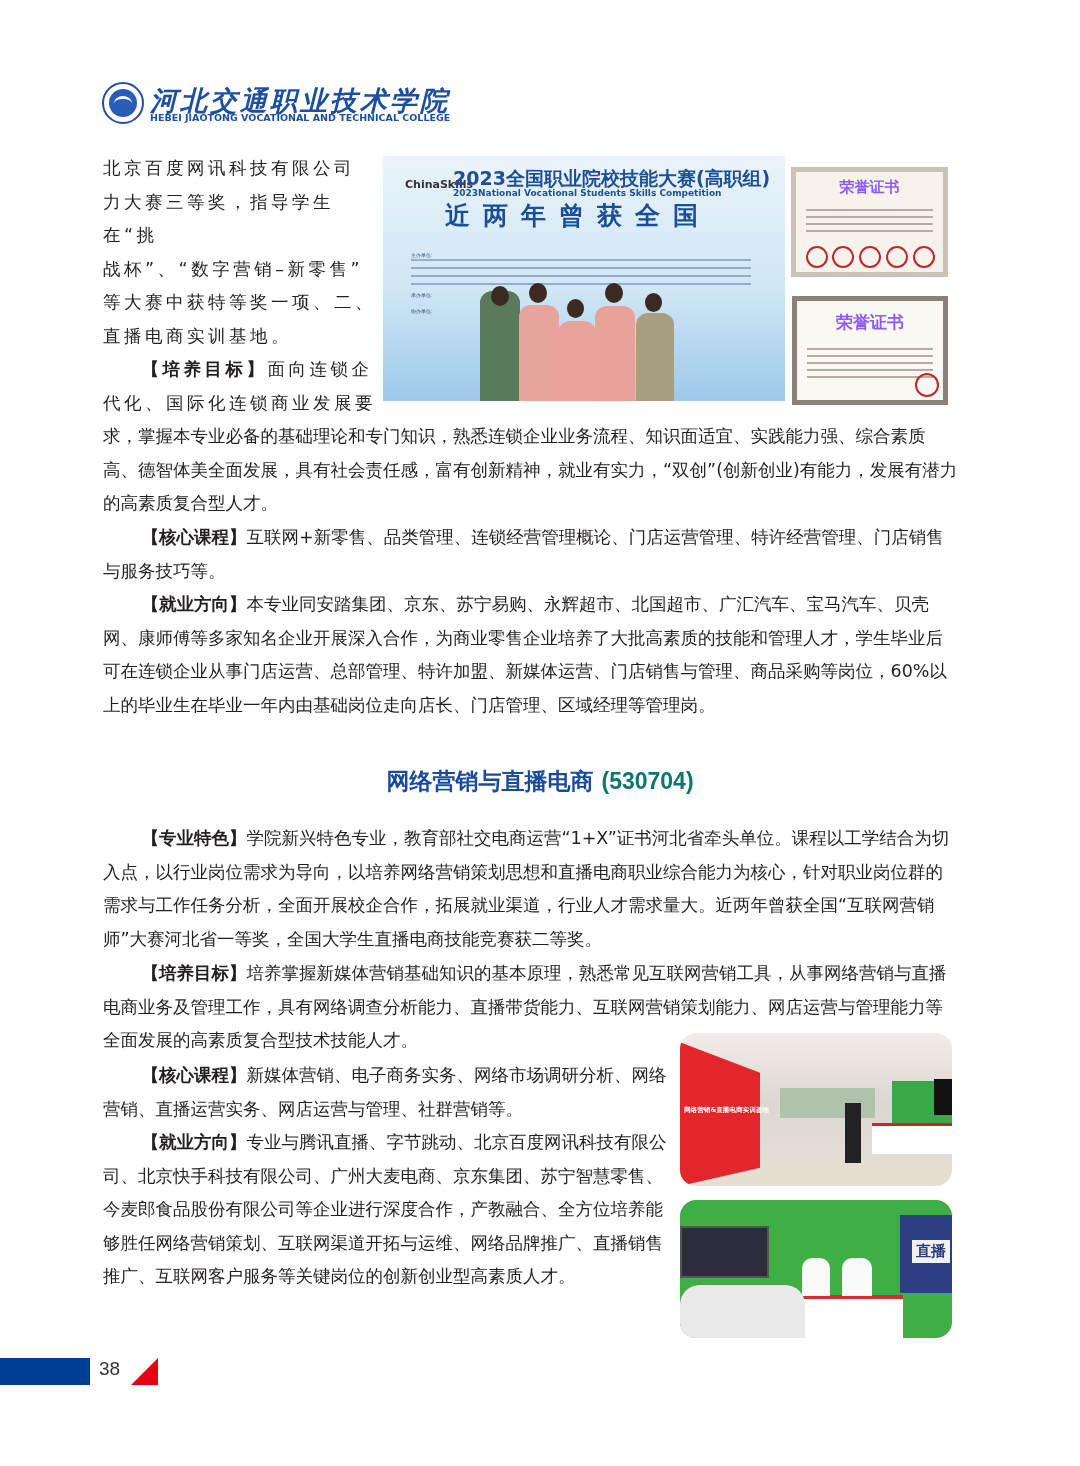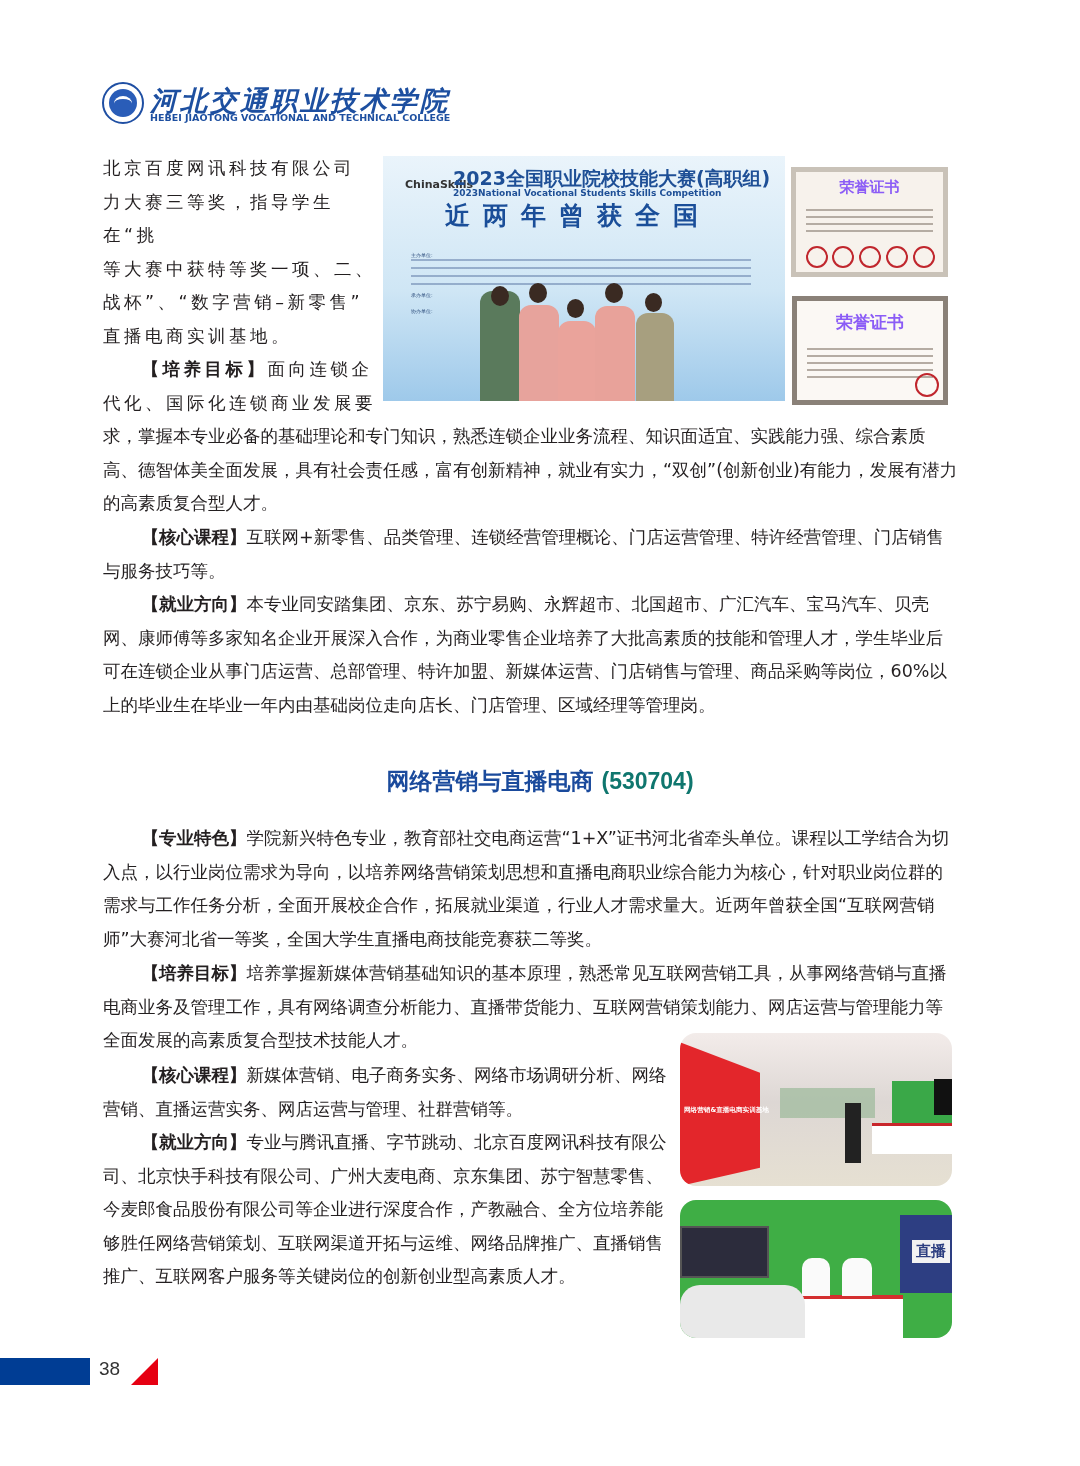--- a/index.html
+++ b/index.html
@@ -55,22 +55,22 @@
 <div class="abs logo">
   <div class="inner"></div>
     <div class="wave"></div>
 </div>
 <div class="abs brand-cn">河北交通职业技术学院</div>
 <div class="abs brand-en">HEBEI JIAOTONG VOCATIONAL AND TECHNICAL COLLEGE</div>
 
 <div class="para narrow" style="left:103px; top:152px; width:275px;">
   <p>北京百度网讯科技有限公司</p>
   <p>力大赛三等奖，指导学生在“挑</p>
+  <p>战杯”、“数字营销–新零售”</p>
   <p>等大赛中获特等奖一项、二、</p>
-  <p>战杯”、“数字营销–新零售”</p>
   <p>直播电商实训基地。</p>
   <p class="ind"><span class="tag">【培养目标】</span><span>面向连锁企</span></p>
   <p>代化、国际化连锁商业发展要</p>
 </div>
 
 <div class="photo comp">
   <div class="cs-logo"><span>ChinaSkills</span></div>
   <div class="t1">2023全国职业院校技能大赛(高职组)</div>
   <div class="t2">2023National Vocational Students Skills Competition</div>
   <div class="t3">近两年曾获全国</div>

